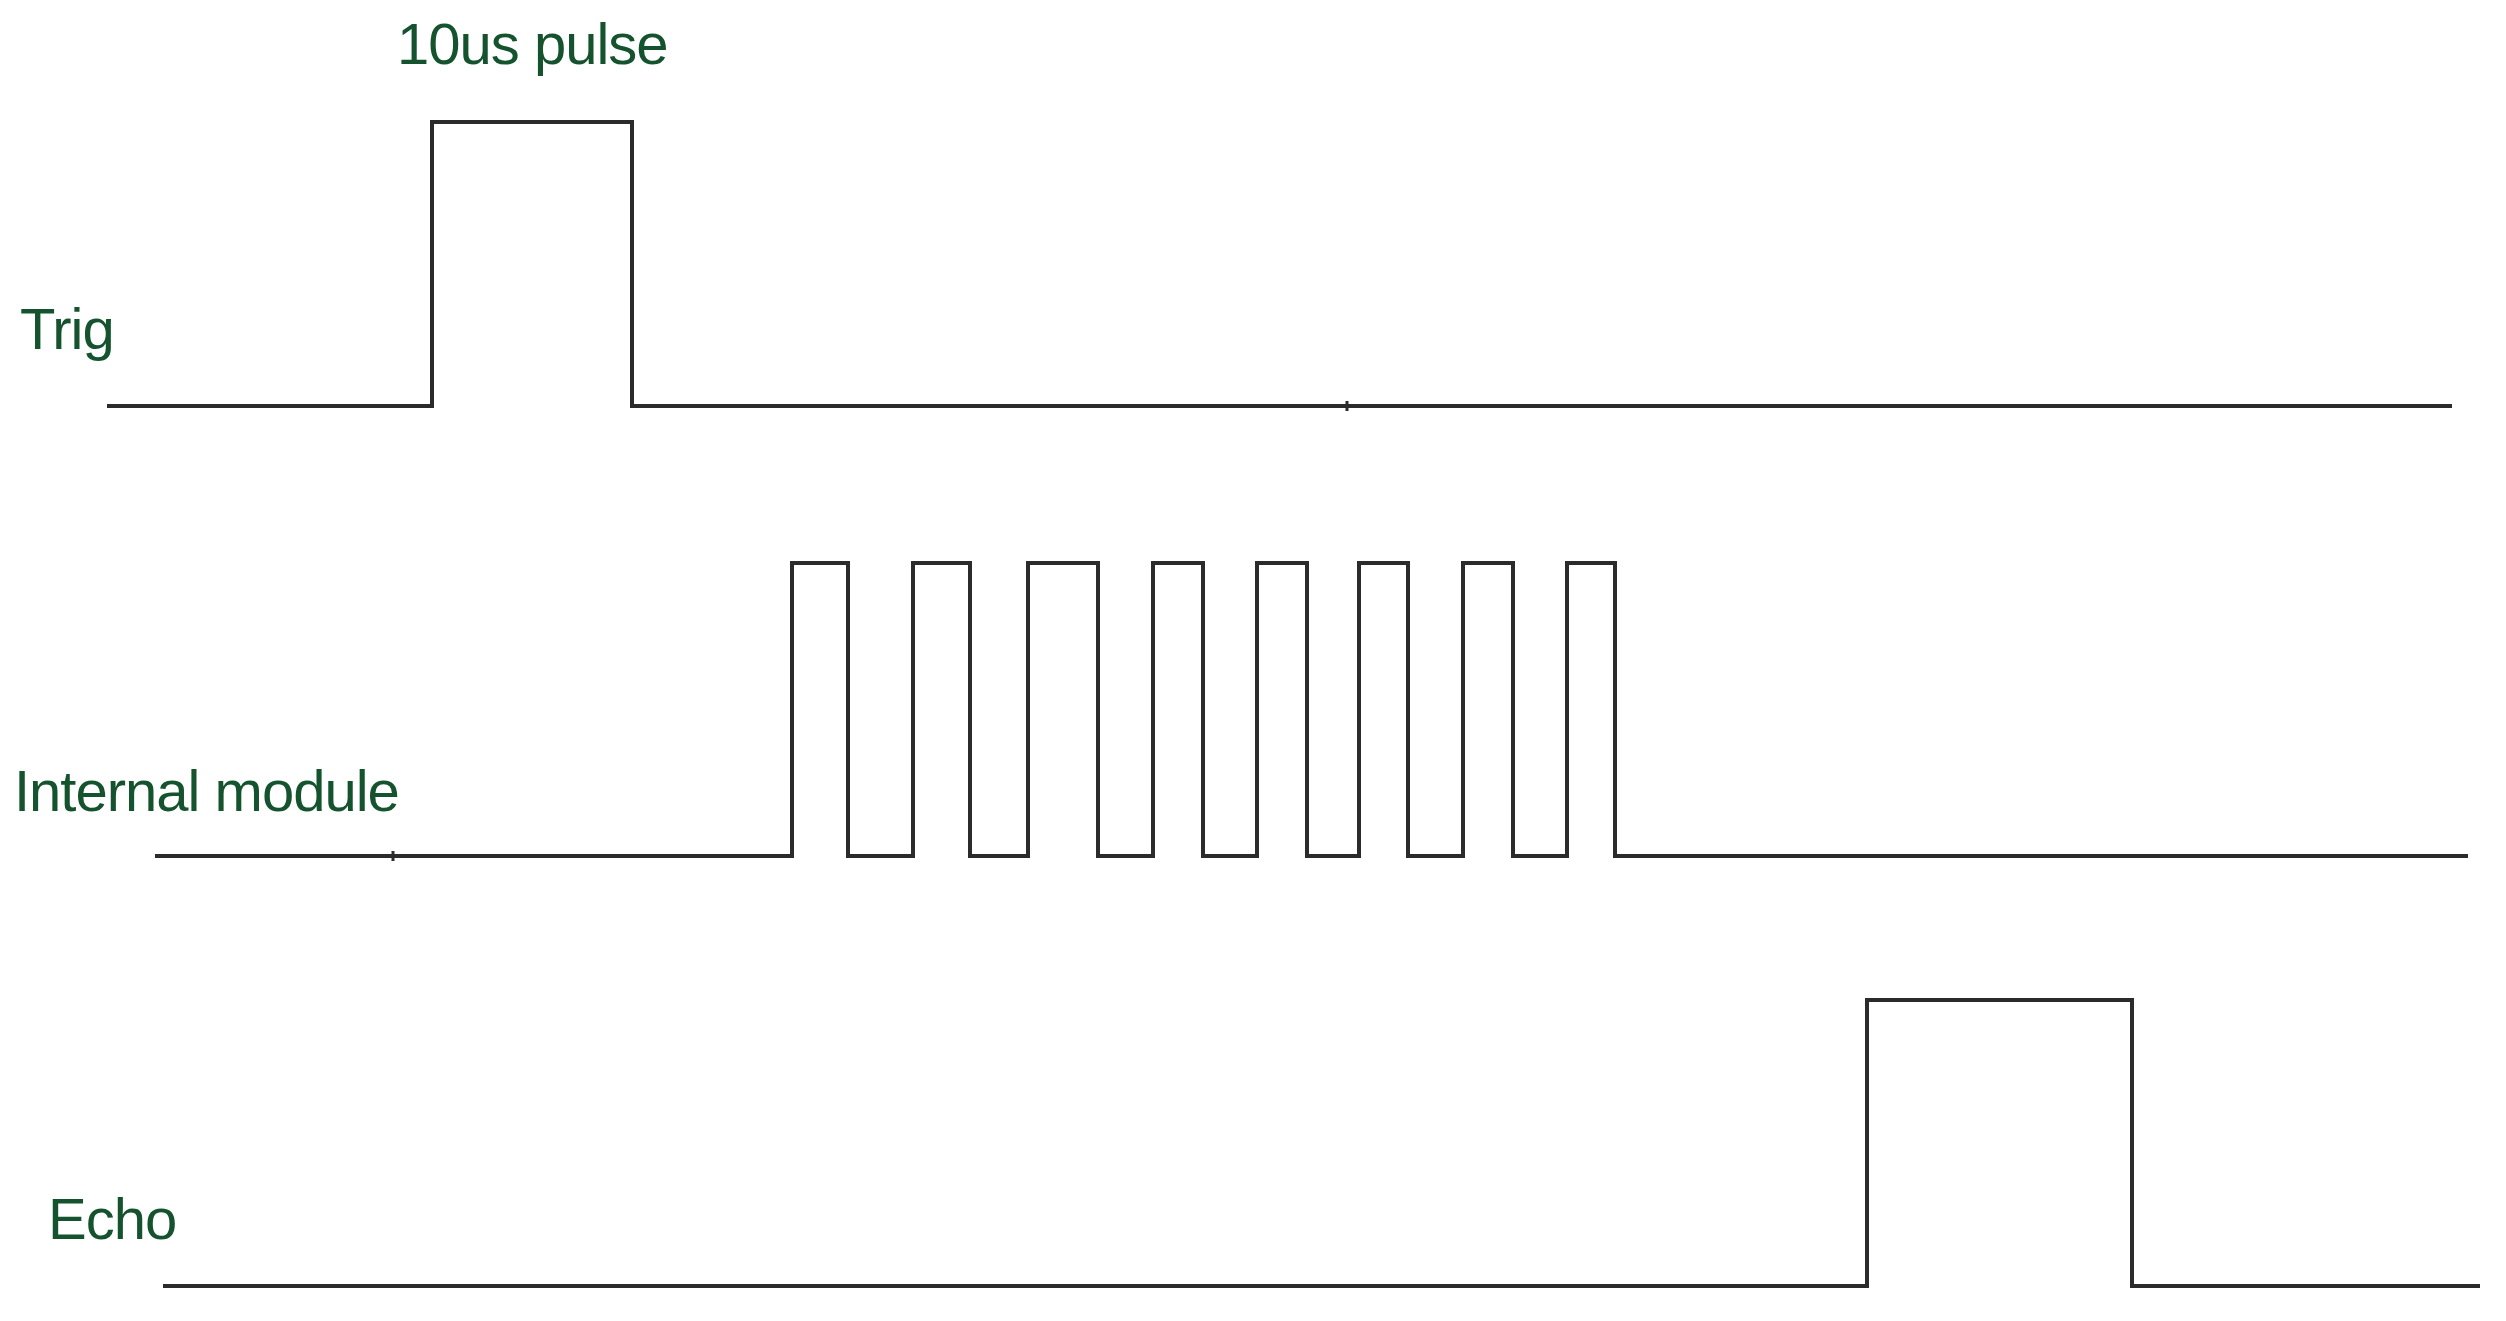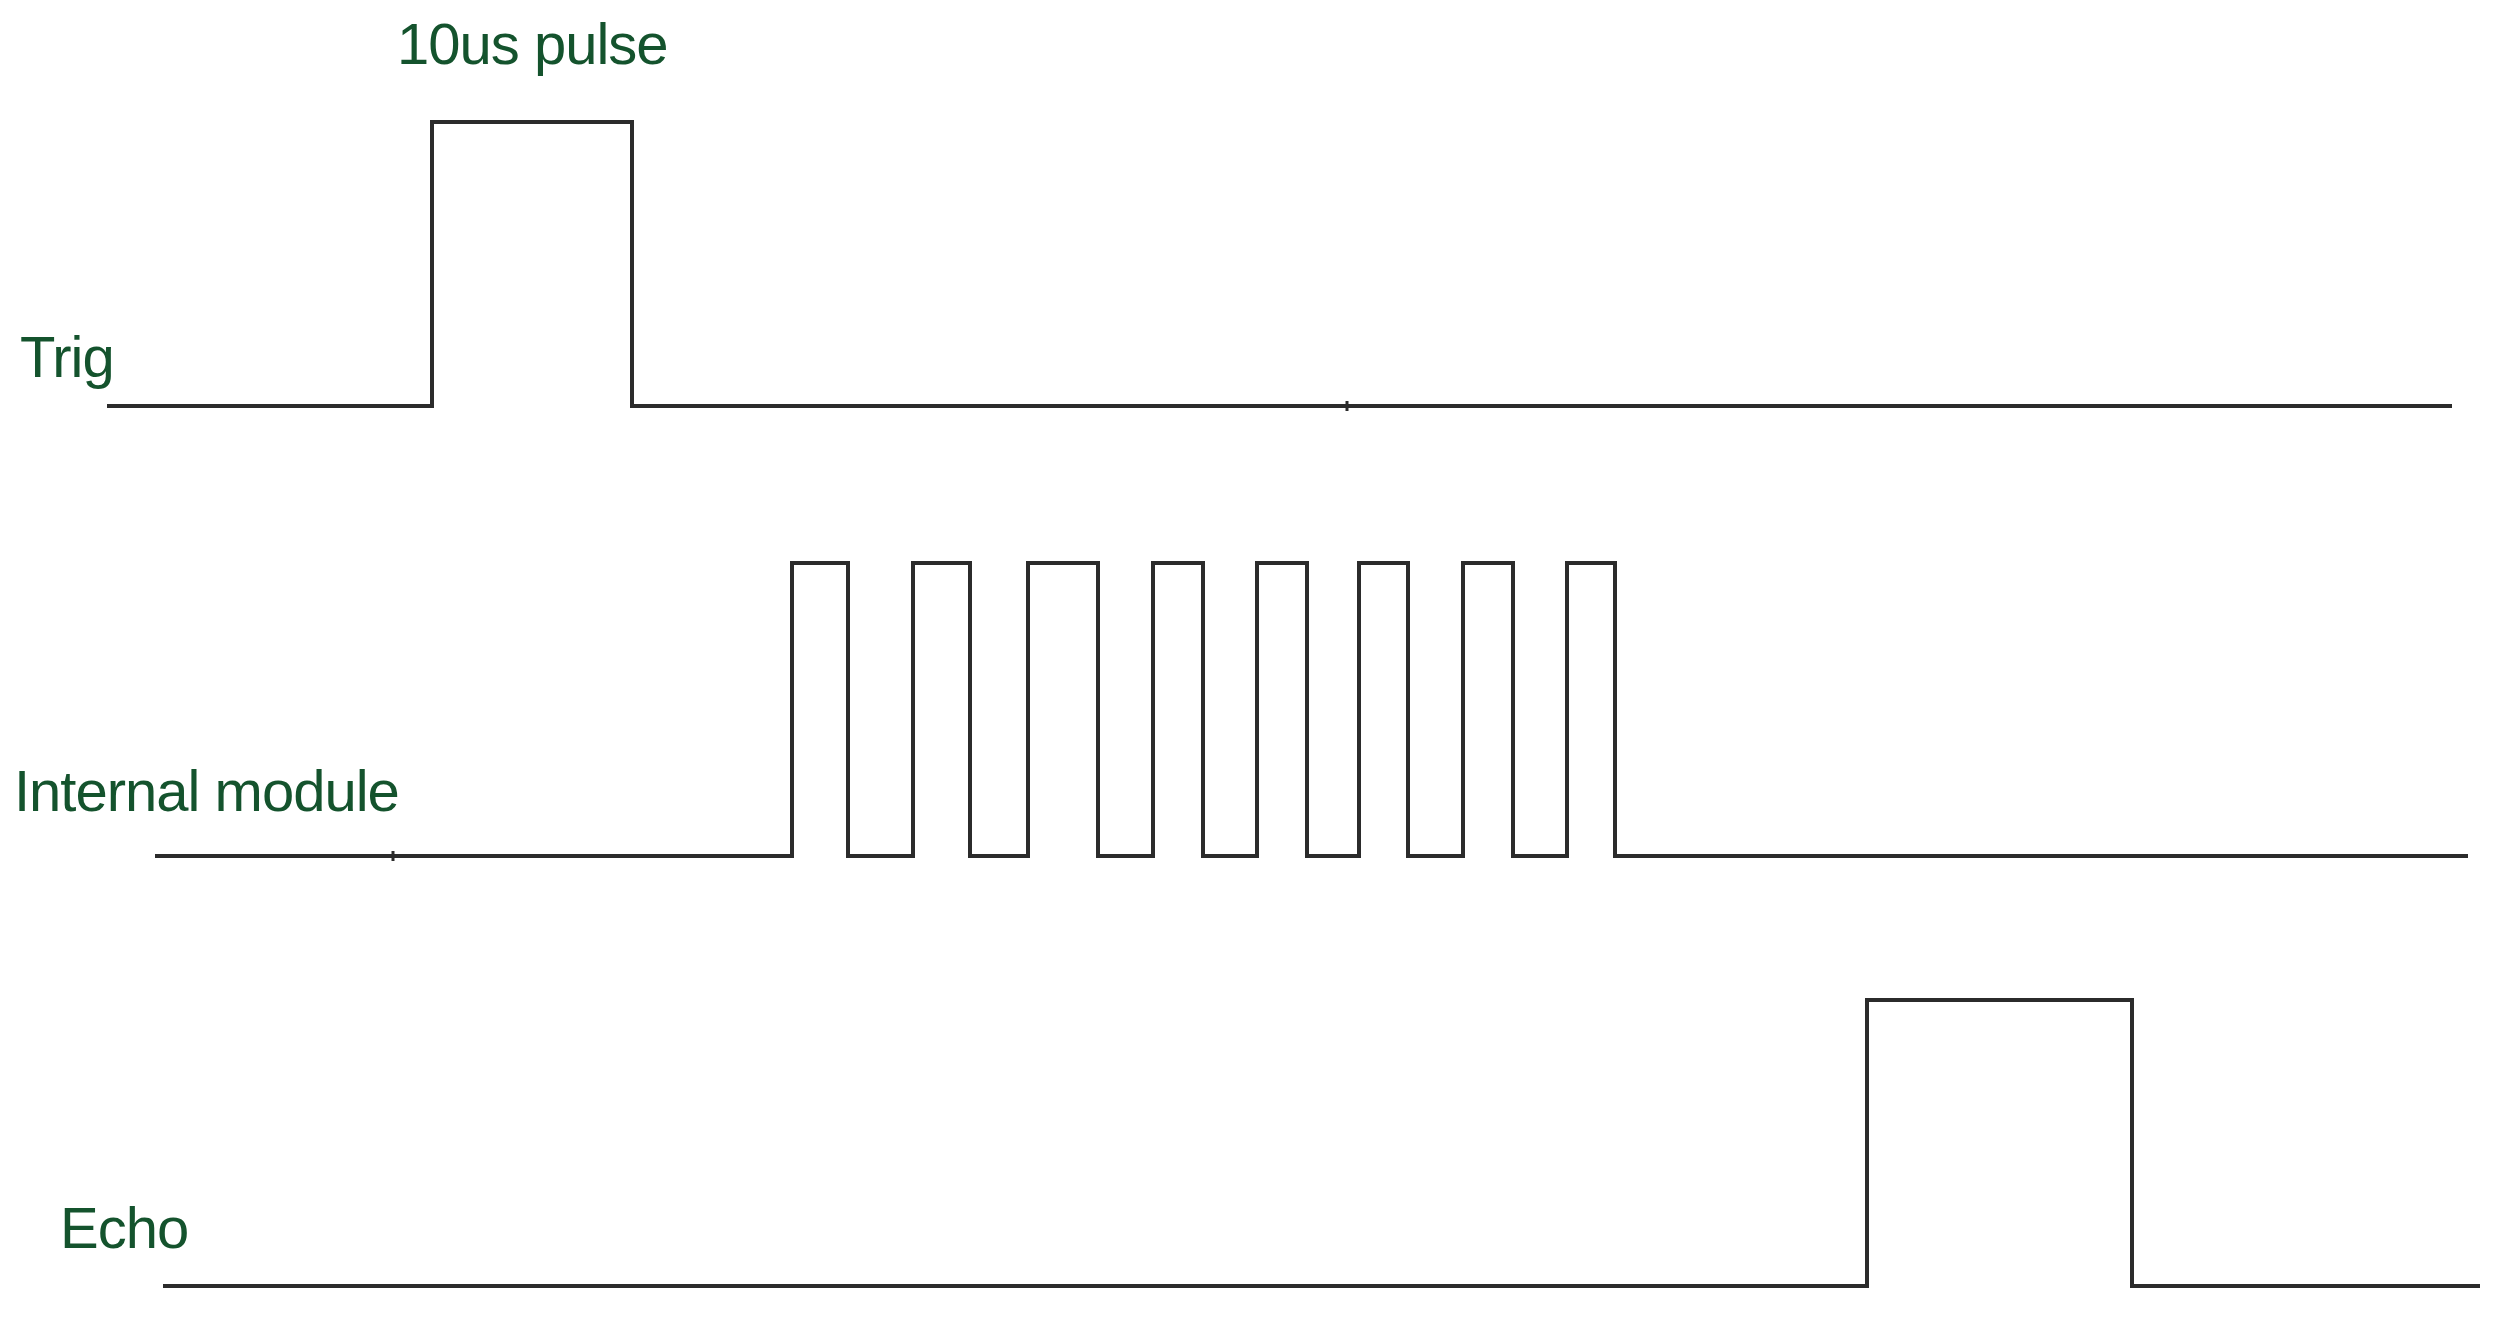--- a/index.html
+++ b/index.html
@@ -34,19 +34,19 @@
 
 <div id="diagram" style="color: rgb(58, 58, 58);">
   <svg id="wave" width="2506" height="1321" viewBox="0 0 2506 1321">
       <path d="M 107 406 L 432 406 L 432 122 L 632 122 L 632 406 L 2452 406" fill="none" stroke="#2b2b2b" stroke-width="4" stroke-linejoin="miter"></path>
       <line x1="1347" x2="1347" y1="401" y2="411" stroke="#2b2b2b" stroke-width="3"></line>
       <path d="M 155 856 L 792 856 L 792 563 L 848 563 L 848 856 L 913 856 L 913 563 L 970 563 L 970 856 L 1028 856 L 1028 563 L 1098 563 L 1098 856 L 1153 856 L 1153 563 L 1203 563 L 1203 856 L 1257 856 L 1257 563 L 1307 563 L 1307 856 L 1359 856 L 1359 563 L 1408 563 L 1408 856 L 1463 856 L 1463 563 L 1513 563 L 1513 856 L 1567 856 L 1567 563 L 1615 563 L 1615 856 L 2468 856" fill="none" stroke="#2b2b2b" stroke-width="4" stroke-linejoin="miter"></path>
       <line x1="393" x2="393" y1="851" y2="861" stroke="#2b2b2b" stroke-width="3"></line>
       <path d="M 163 1286 L 1867 1286 L 1867 1000 L 2132 1000 L 2132 1286 L 2480 1286" fill="none" stroke="#2b2b2b" stroke-width="4" stroke-linejoin="miter"></path>
     </svg>
 
-  <div class="txt" style="left: 20px; top: 328px;">Trig</div>
+  <div class="txt" style="left: 20px; top: 300px;">Trig</div>
   <div class="txt" style="left: 397px; top: 15px;">10us pulse</div>
 
   <div class="txt" style="left: 14px; top: 762px;">Internal module</div>
 
-  <div class="txt" style="left: 60px; top: 1190px; margin-top: 9px;">Echo</div>
+  <div class="txt" style="left: 48px; top: 1190px;">Echo</div>
 </div>
 
 </body></html>

